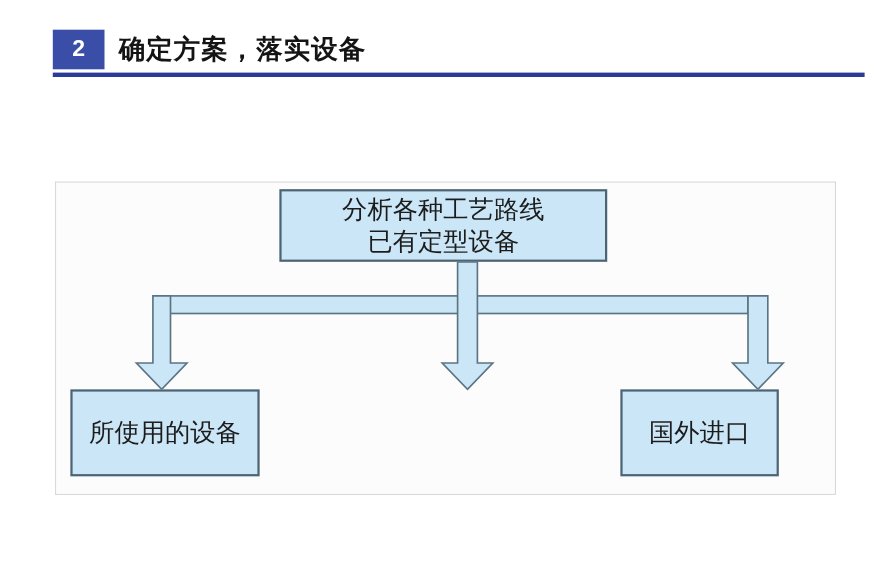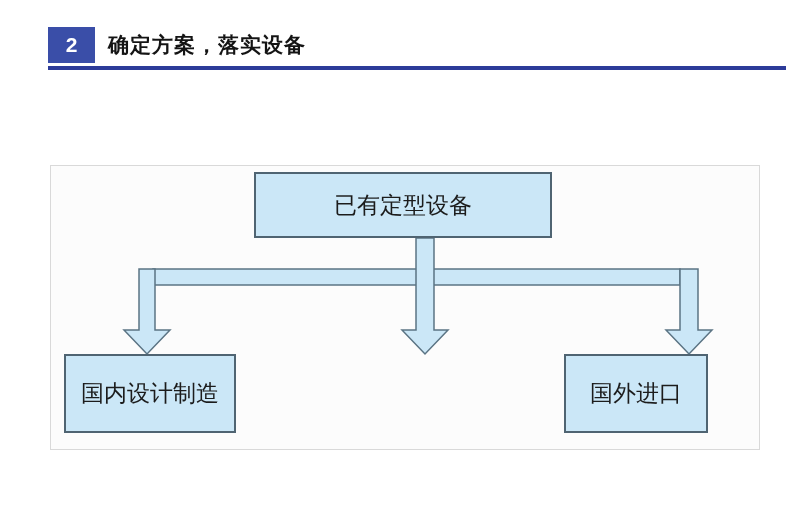--- a/index.html
+++ b/index.html
@@ -15,21 +15,21 @@
   
   .section-badge{
     position:absolute; left:48px; top:27px; width:47px; height:36px;
     background:var(--accent-blue); color:#ffffff;
     display:flex; align-items:center; justify-content:center;
     font-size:21px; font-weight:bold;
   }
   .section-title{
     position:absolute; left:108px; top:27px; height:36px;
     display:flex; align-items:center;
-    font-size:21px; font-weight:bold; color:var(--title-color);
+    font-size:24px; font-weight:bold; color:var(--title-color);
     letter-spacing:1px; white-space:nowrap;
   }
   .header-rule{
     position:absolute; left:48px; top:66px; width:738px; height:4px;
     background:var(--rule-blue);
   }
   
   .panel{
     position:absolute; left:50px; top:165px; width:710px; height:285px;
     background:var(--panel-bg); border:1px solid var(--panel-border);
@@ -66,24 +66,25 @@
       <rect x="102" y="103" width="527" height="16" fill="var(--node-fill)" stroke="var(--arrow-outline)" stroke-width="1.5"></rect>
 
       <polygon points="88,103 104,103 104,164 119,164 96,188 73,164 88,164" fill="var(--node-fill)" stroke="var(--arrow-outline)" stroke-width="1.5"></polygon>
 
       <polygon points="365,72 383,72 383,164 397,164 374,188 351,164 365,164" fill="var(--node-fill)" stroke="var(--arrow-outline)" stroke-width="1.5"></polygon>
 
       <polygon points="629,103 647,103 647,164 661,164 638,188 615,164 629,164" fill="var(--node-fill)" stroke="var(--arrow-outline)" stroke-width="1.5"></polygon>
     </svg>
 
     <div class="node node-root">
+      <span>分析各种工艺路线</span>
       <span>已有定型设备</span>
     </div>
 
     <div class="node node-child-1">
-      <span>国内设计制造</span>
+      <span>所使用的设备</span>
     </div>
     <div class="node node-child-3">
       <span>国外进口</span>
     </div>
 
   </div>
 </div>
 
 </body></html>

